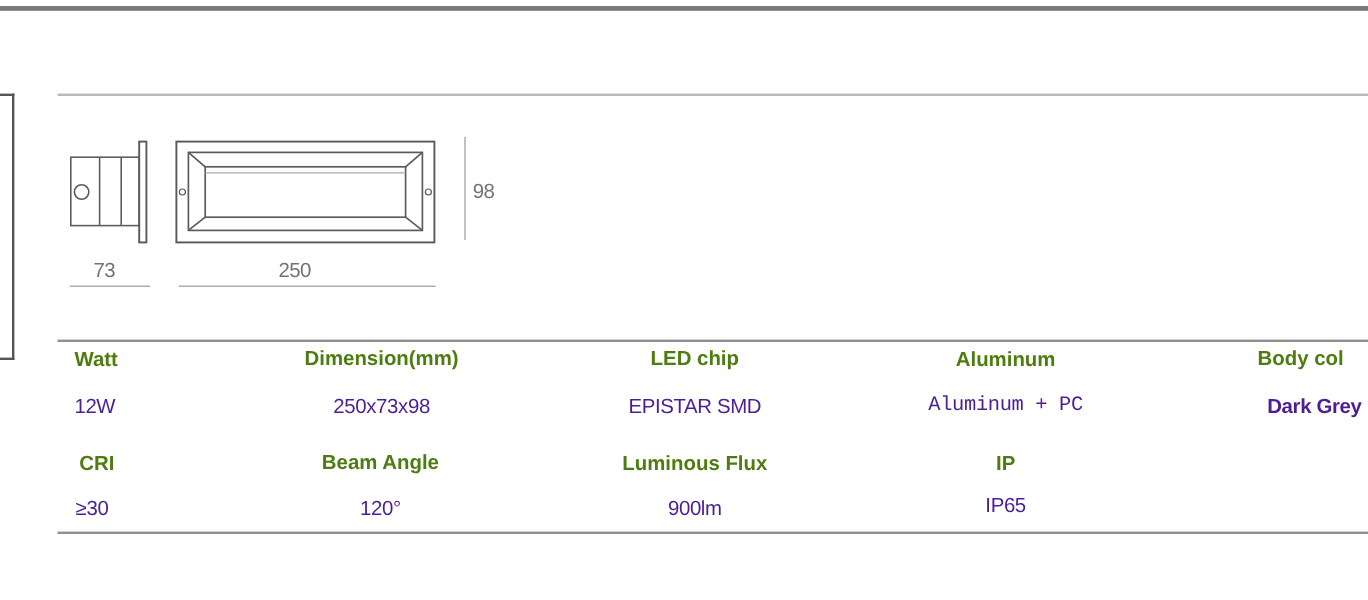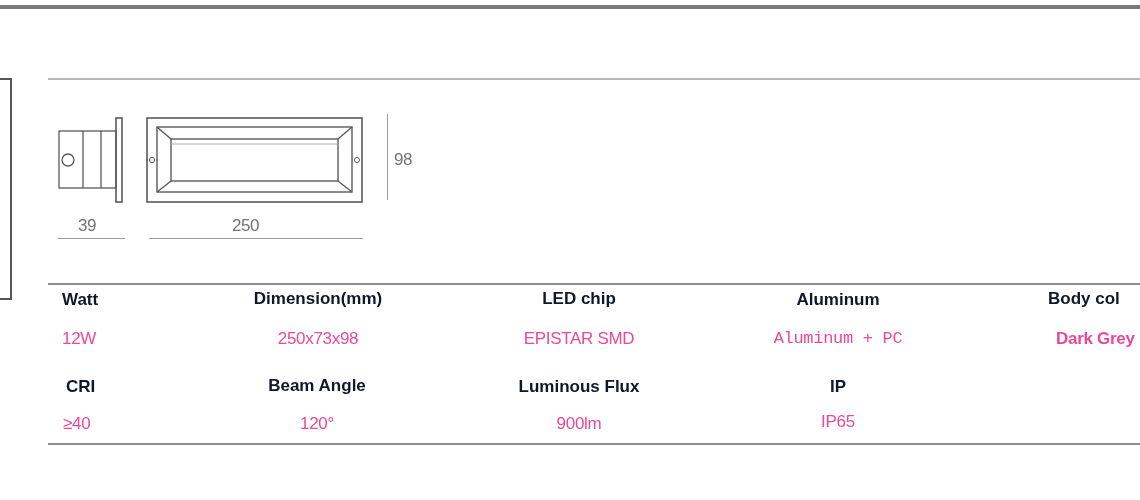--- a/index.html
+++ b/index.html
@@ -68,25 +68,25 @@
       white-space: nowrap;
       transform: translateX(-50%);
       text-align: left;
     }
     .cell.left {
       transform: none;
       text-align: left;
     }
     .hdr {
       font-weight: bold;
-      color: #0f172a;
+      color: #4d7c0f;
       font-size: 17px;
     }
     .val {
-      color: #ec4899;
+      color: #4c1d95;
       letter-spacing: -0.3px;
     }
   </style>
 </head>
 <body>
 
 <div class="top-rule"></div>
 <div class="left-frame"></div>
 <div class="section-rule"></div>
 
@@ -116,21 +116,21 @@
     <line x1="171" y1="144" x2="338" y2="144" stroke="#aaaaaa" stroke-width="1"></line>
 
     <circle cx="152" cy="160" r="2.5" stroke-width="1"></circle>
     <circle cx="357" cy="160" r="2.5" stroke-width="1"></circle>
   </g>
 </svg>
 
 <div class="dim-vline" style="left:387px; top:114px; height:86px;"></div>
 <div class="dim-label" style="left:394px; top:150px;">98</div>
 
-<div class="dim-label" style="left:78px; top:216px;">39</div>
+<div class="dim-label" style="left:78px; top:216px;">73</div>
 <div class="dim-line" style="left:58px; top:238px; width:67px;"></div>
 
 <div class="dim-label" style="left:232px; top:216px;">250</div>
 <div class="dim-line" style="left:149px; top:238px; width:214px;"></div>
 
 <div class="table-rule" style="top:283px;"></div>
 
 <div>
 
   <div class="cell left hdr" style="left:62px; top:290px;">Watt</div>
@@ -143,19 +143,19 @@
   <div class="cell val" style="left:318px; top:329px;">250x73x98</div>
   <div class="cell val" style="left:579px; top:329px;">EPISTAR SMD</div>
   <div class="cell val" style="left:838px; top:329px;font-family:Liberation Mono, monospace;">Aluminum + PC</div>
   <div class="cell left val" style="left:1056px; top:329px;font-weight:bold;">Dark Grey</div>
 
   <div class="cell left hdr" style="left:66px; top:377px;">CRI</div>
   <div class="cell hdr" style="left:317px; top:376px;">Beam Angle</div>
   <div class="cell hdr" style="left:579px; top:377px;">Luminous Flux</div>
   <div class="cell hdr" style="left:838px; top:377px;">IP</div>
 
-  <div class="cell left val" style="left:63px; top:414px;">≥40</div>
+  <div class="cell left val" style="left:63px; top:414px;">≥30</div>
   <div class="cell val" style="left:317px; top:414px;">120°</div>
   <div class="cell val" style="left:579px; top:414px;">900lm</div>
   <div class="cell val" style="left:838px; top:412px;">IP65</div>
 </div>
 
 <div class="table-rule" style="top:443px;"></div>
 
 </body></html>

